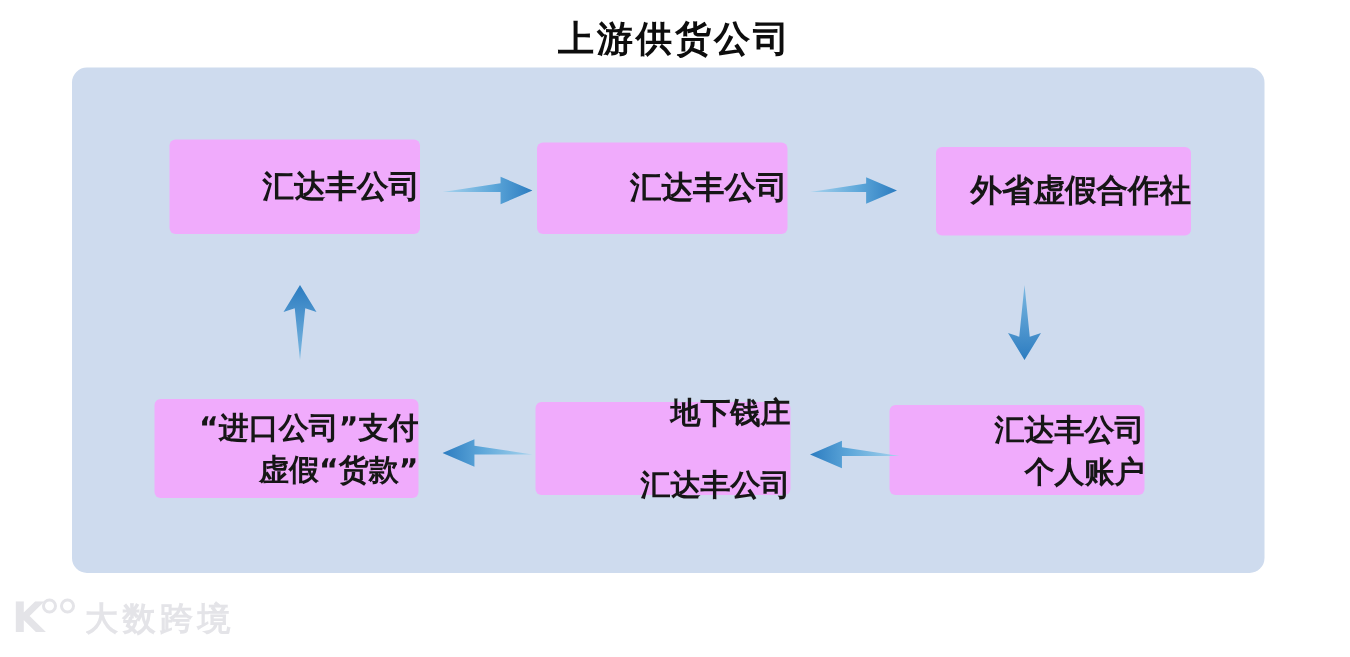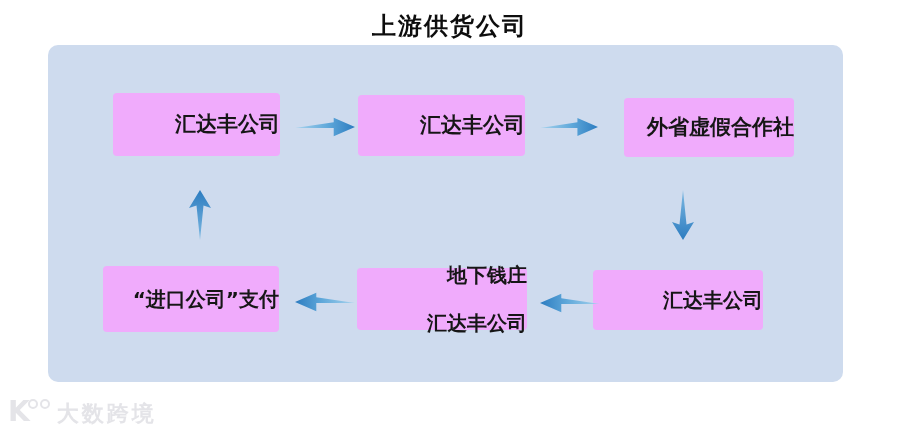--- a/index.html
+++ b/index.html
@@ -88,29 +88,31 @@
 
     </div>
 
     <div class="box b3">
       <span>外省虚假合作社</span>
 
     </div>
 
     <div class="box b4 two-line">
       <span>“进口公司”支付</span>
+      <span>虚假“货款”</span>
     </div>
 
     <div class="box b5 two-line">
       <span>地下钱庄</span>
       <span>汇达丰公司</span>
     </div>
 
     <div class="box b6 two-line">
       <span>汇达丰公司</span>
+      <span>个人账户</span>
     </div>
 
     <svg class="arr ar1" width="60" height="26" viewBox="0 0 62 26">
       <polygon points="0,14 40,8 40,3.5 62,13 40,22.5 40,14" fill="url(#agR)"></polygon>
     </svg>
     <svg class="arr ar2" width="58" height="26" viewBox="0 0 62 26">
       <polygon points="0,14 40,8 40,3.5 62,13 40,22.5 40,14" fill="url(#agR)"></polygon>
     </svg>
     <svg class="arr adn" width="26" height="50" viewBox="0 0 26 50">
       <polygon points="13,50 2,32 9.5,34.5 13,0 16.5,34.5 24,32" fill="url(#agD)"></polygon>

